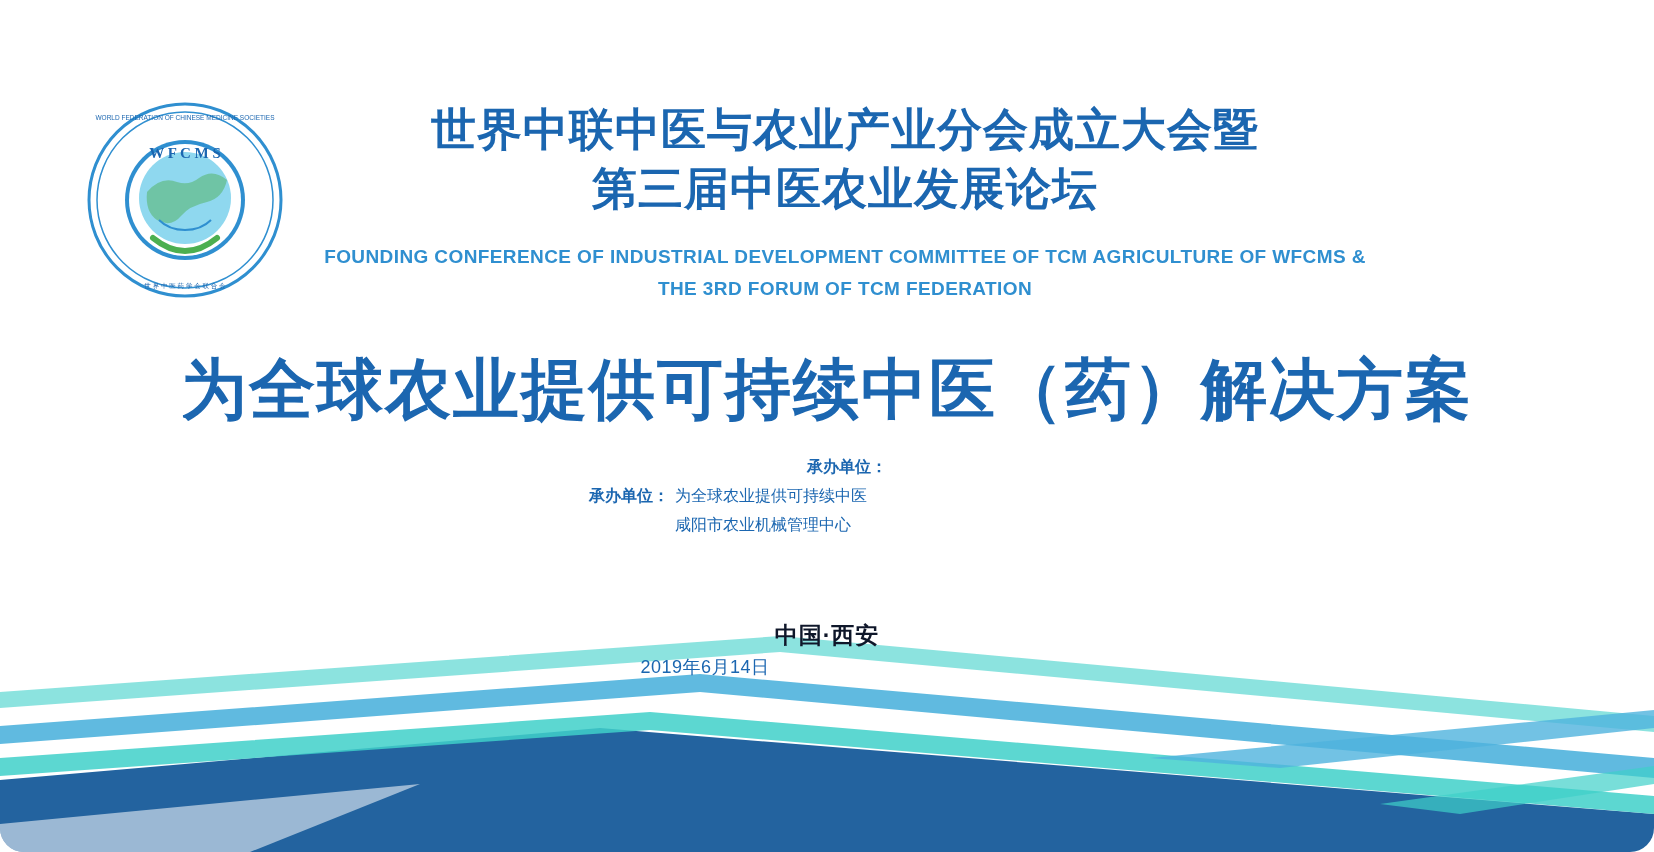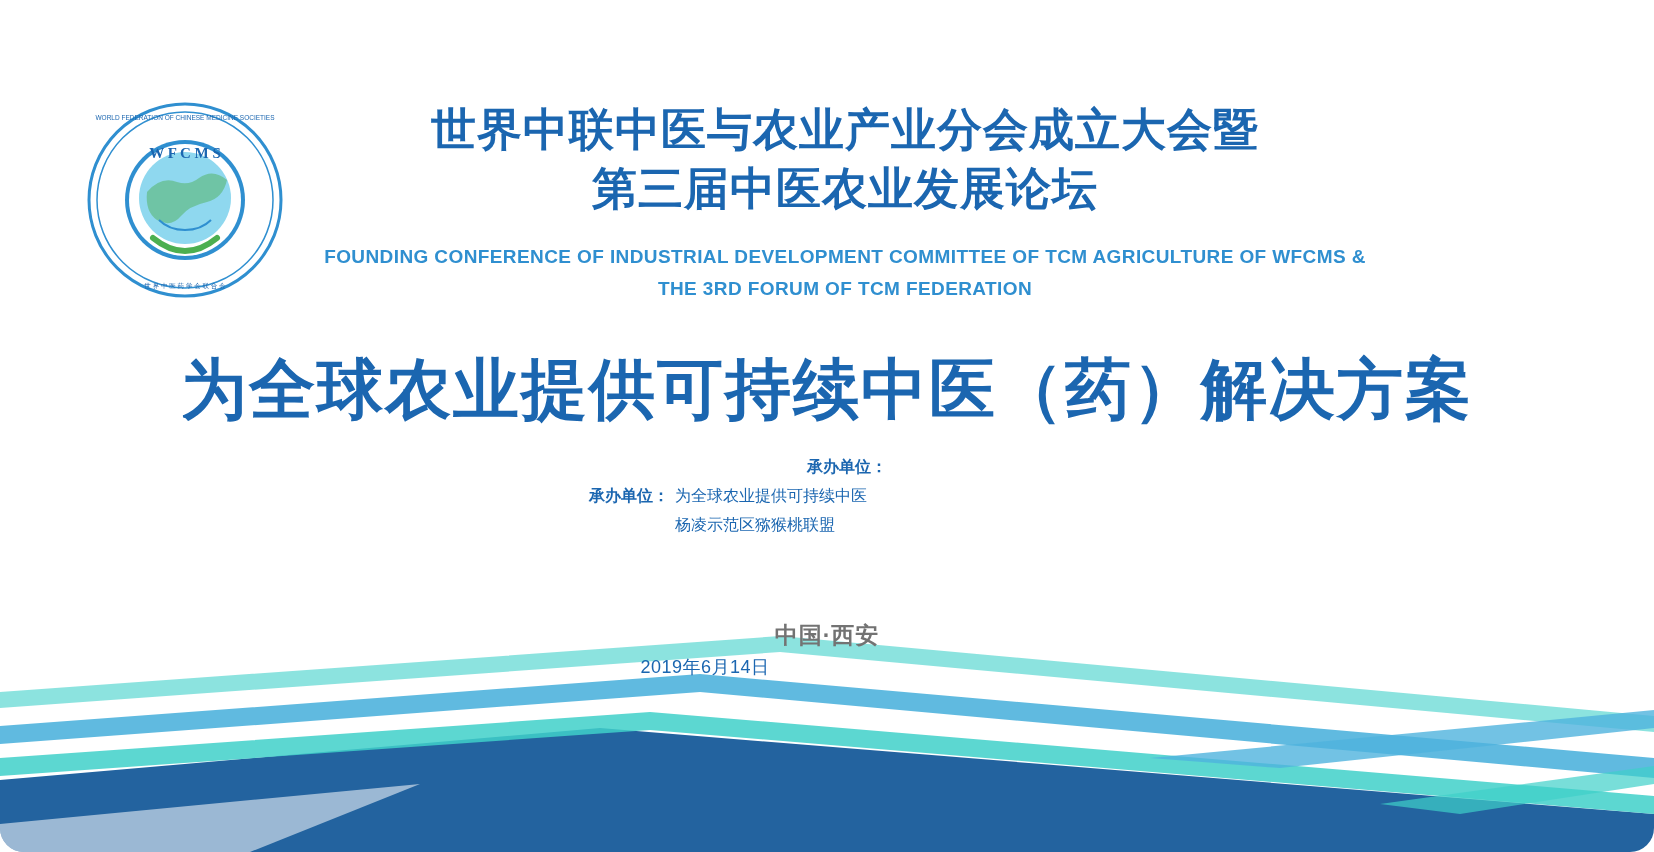--- a/index.html
+++ b/index.html
@@ -101,21 +101,21 @@
     white-space: nowrap;
   }
 
   
   .place {
     position: absolute;
     left: 0;
     top: 620px;
     width: 1654px;
     text-align: center;
-    color: #737373;
+    color: #0f172a;
     font-size: 23px;
     font-weight: bold;
     letter-spacing: 1px;
   }
   .date {
     position: absolute;
     left: 0;
     top: 655px;
     width: 1410px;
     text-align: center;
@@ -172,20 +172,20 @@
   <div class="orgs">
     <div class="org-row">
       <div class="org-label">承办单位：</div>
     </div>
     <div class="org-row">
       <div class="org-label">承办单位：</div>
       <div class="org-value">为全球农业提供可持续中医</div>
     </div>
     <div class="org-row">
       <div class="org-label"></div>
-      <div class="org-value">杨凌示范区猕猴桃联盟</div>
+      <div class="org-value">咸阳市农业机械管理中心</div>
     </div>
   </div>
 
   <div class="place">中国·西安</div>
   <div class="date">2019年6月14日</div>
 
 </div>
 
 </body></html>

